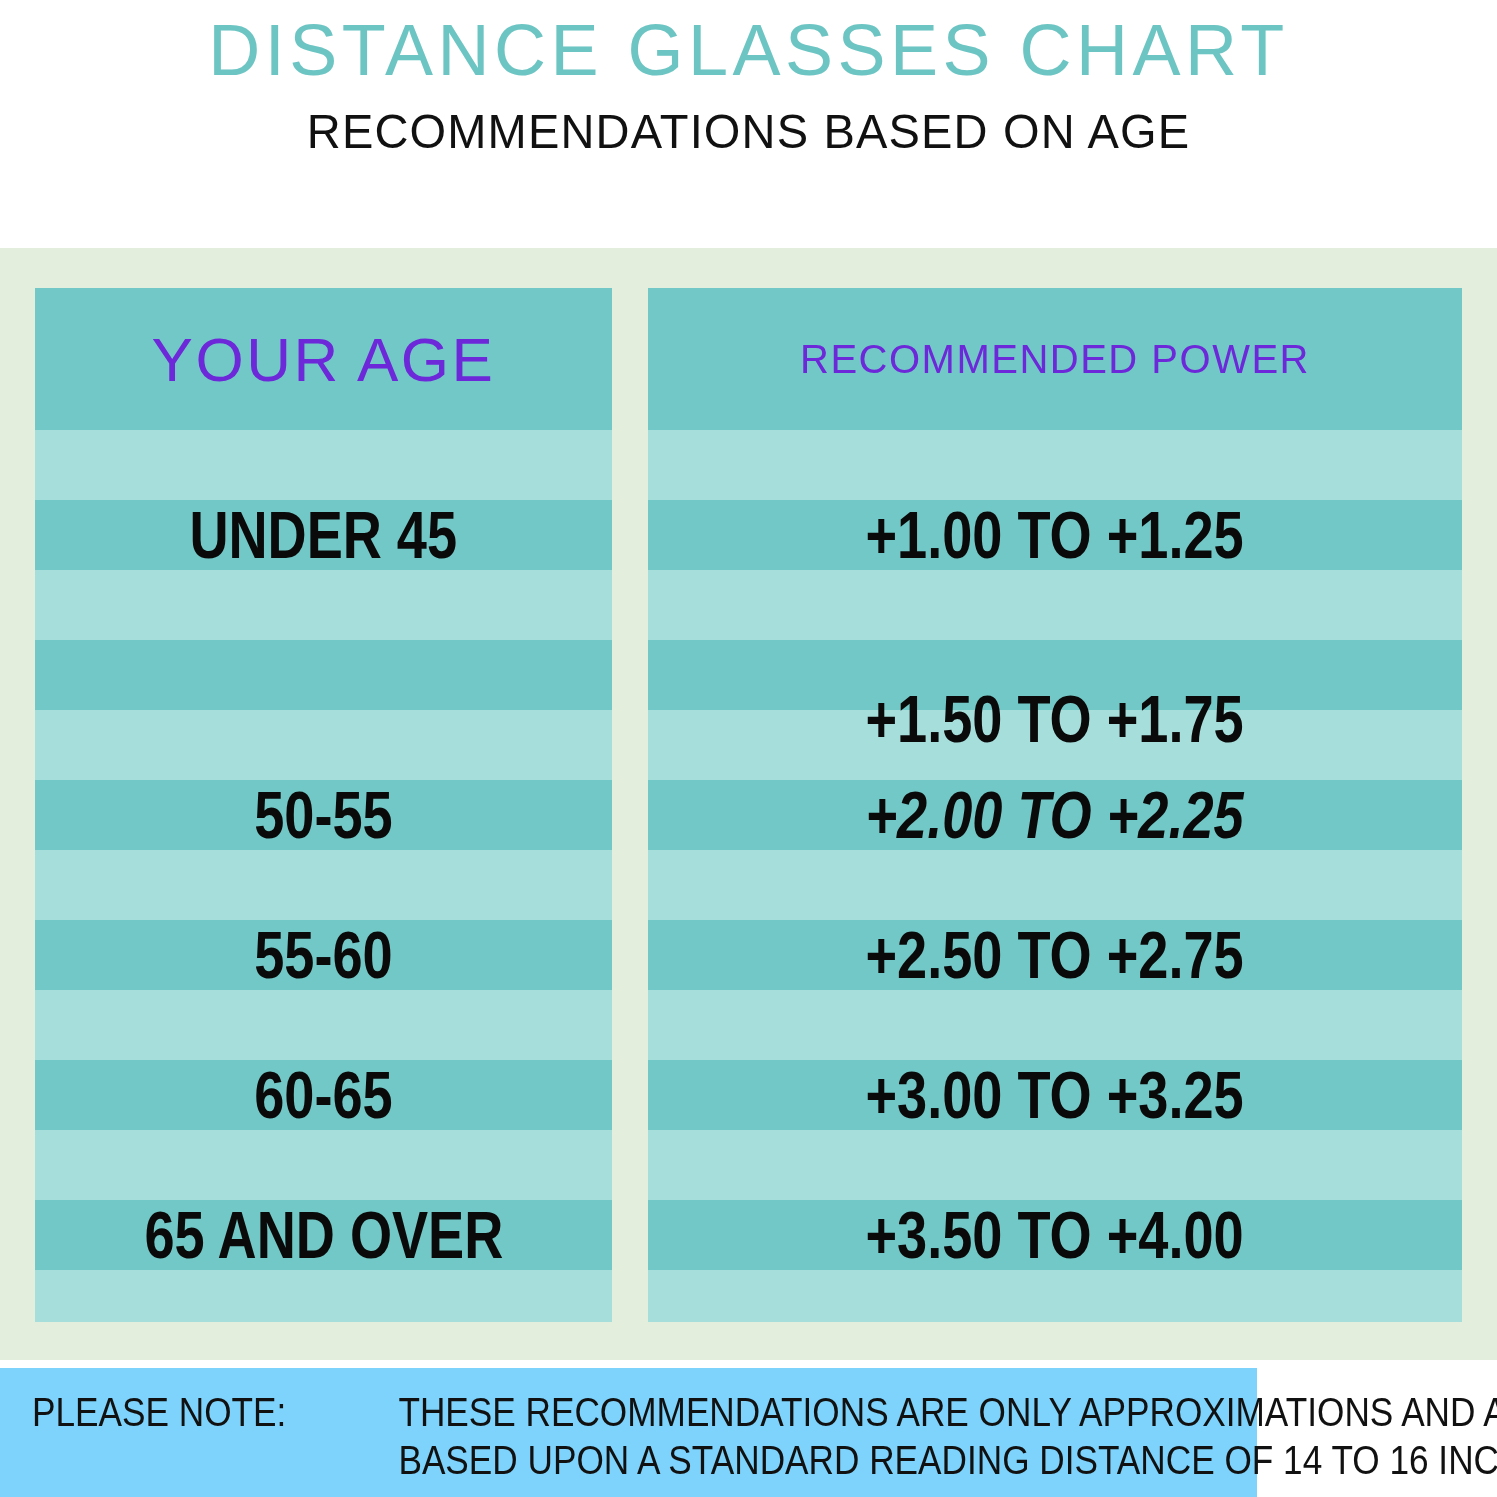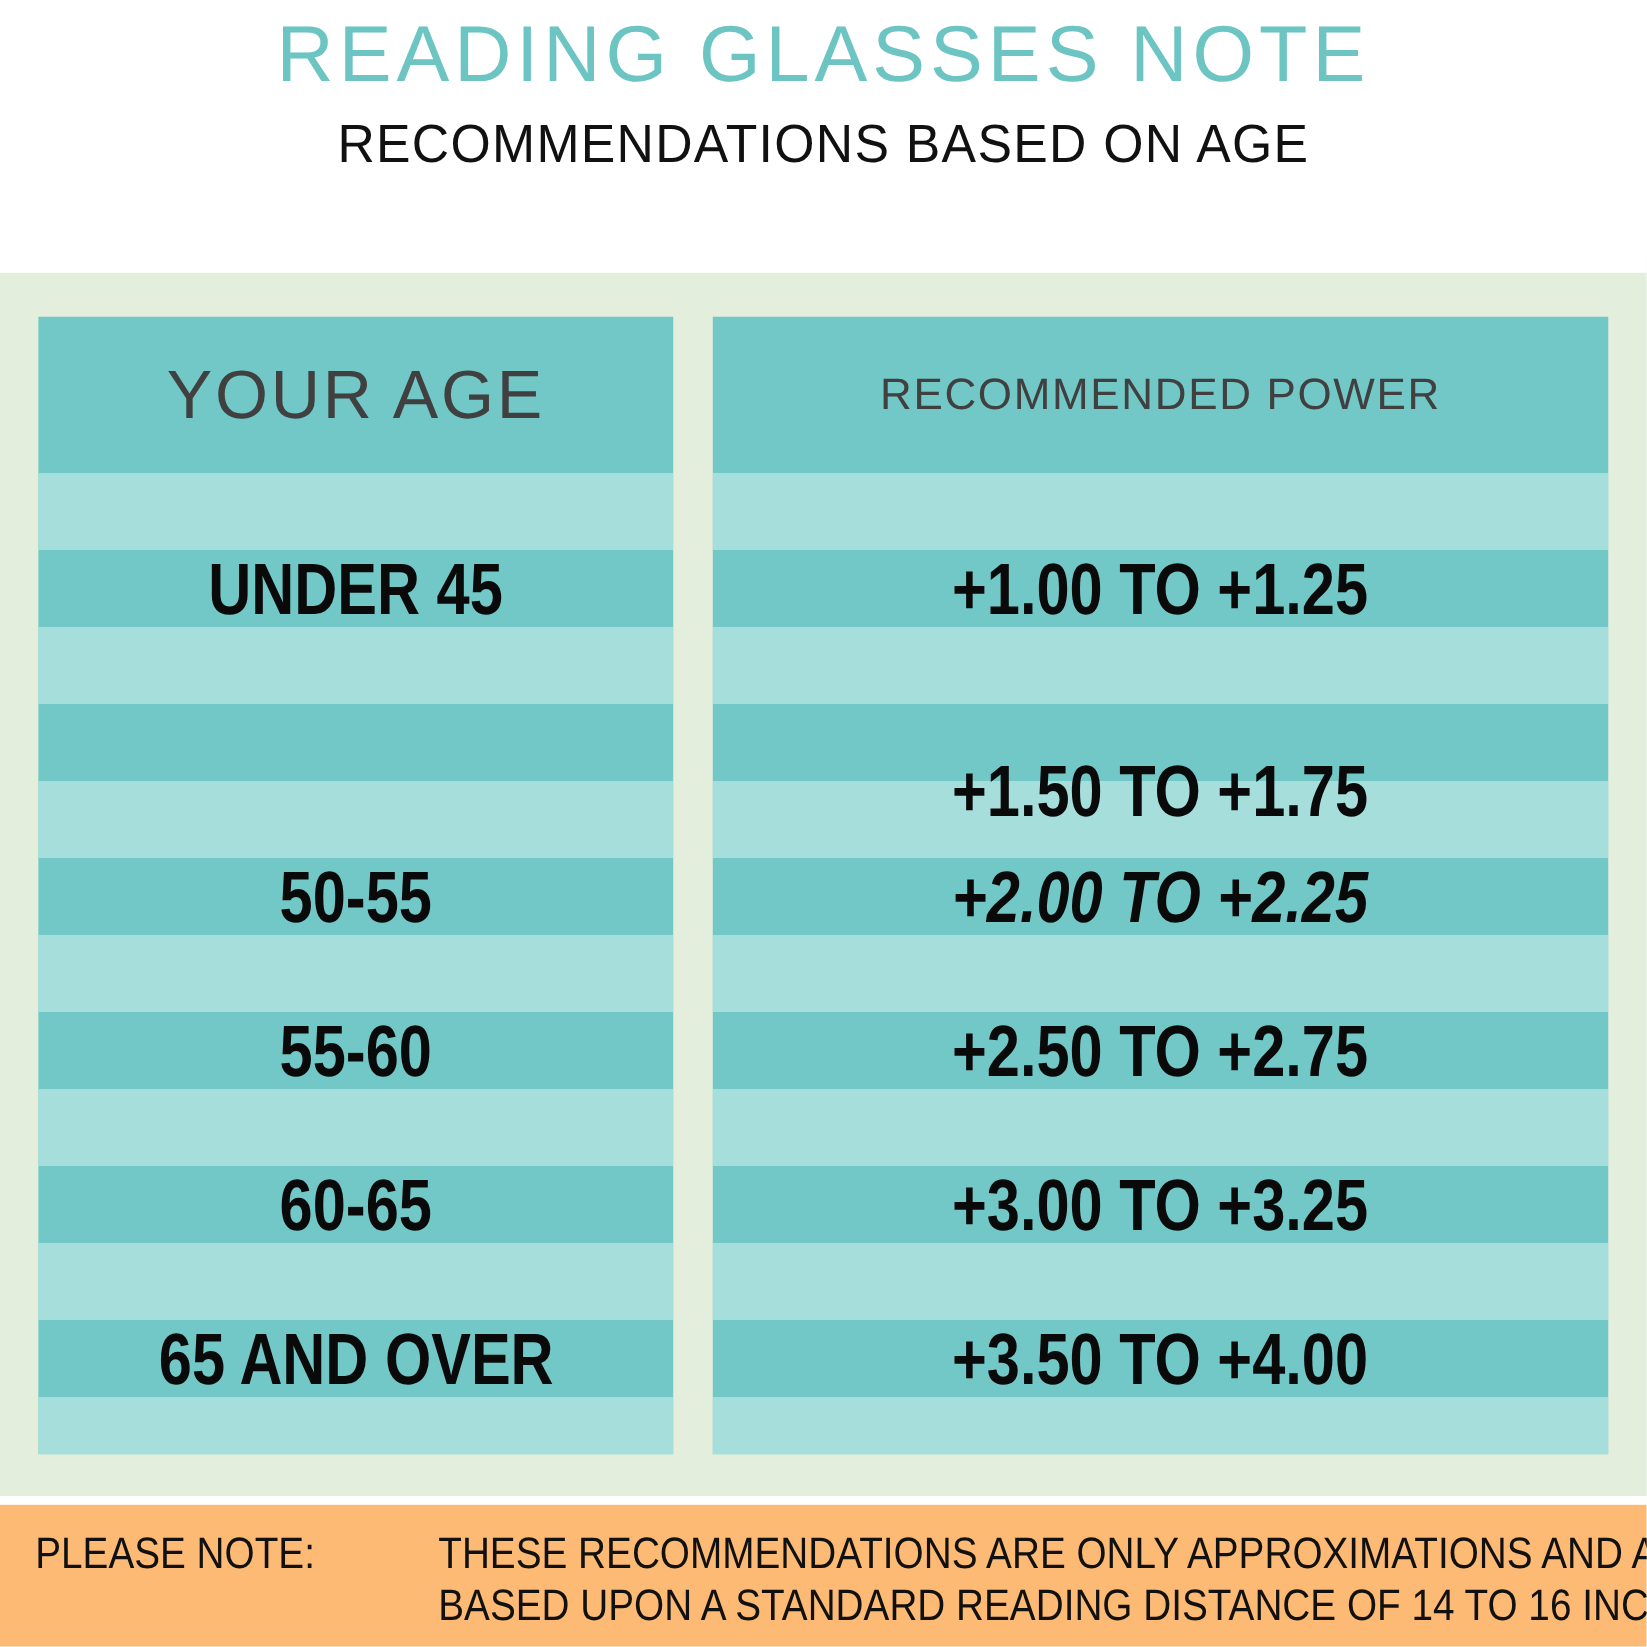--- a/index.html
+++ b/index.html
@@ -113,21 +113,21 @@
     display: flex;
     align-items: center;
     justify-content: center;
     text-align: center;
   }
 
   .header-cell-text {
     font-size: 62px;
     font-weight: 300;
     letter-spacing: 2.5px;
-    color: #404040;
+    color: #6d28d9;
     white-space: nowrap;
     font-family: "Liberation Sans", sans-serif;
   }
   #col-power .header-cell-text {
     font-size: 40px;
     letter-spacing: 1.5px;
   }
 
   .data-cell-text {
     font-size: 66px;
@@ -137,23 +137,23 @@
     white-space: nowrap;
     transform: scaleX(0.82);
     font-family: "Liberation Sans", sans-serif;
   }
 
   
   #footer-note {
     position: absolute;
     left: 0;
     top: 1368px;
-    width: 1497px;
+    width: 1257px;
     height: 129px;
-    background: #fdba74;
+    background: #7dd3fc;
   }
   #note-label {
     position: absolute;
     left: 32px;
     top: 20px;
     font-size: 40px;
     line-height: 48px;
     font-weight: 400;
     color: #111111;
     white-space: nowrap;
@@ -176,21 +176,21 @@
     white-space: nowrap;
     transform: scaleX(0.88);
     font-family: "Liberation Sans", sans-serif;
   }
   .note-line.second { text-align: right; }
 </style>
 </head>
 <body>
 
 <div id="header-block">
-  <div id="chart-title">READING GLASSES NOTE</div>
+  <div id="chart-title">DISTANCE GLASSES CHART</div>
   <div id="chart-subtitle">RECOMMENDATIONS BASED ON AGE</div>
 </div>
 
 <div id="green-panel"></div>
 
 <div class="table-col" id="col-age">
   <div class="stripes">
       <div class="stripe dark" style="top: 0px; height: 142px;"></div>
       <div class="stripe light" style="top: 142px; height: 70px;"></div>
       <div class="stripe dark" style="top: 212px; height: 70px;"></div>

